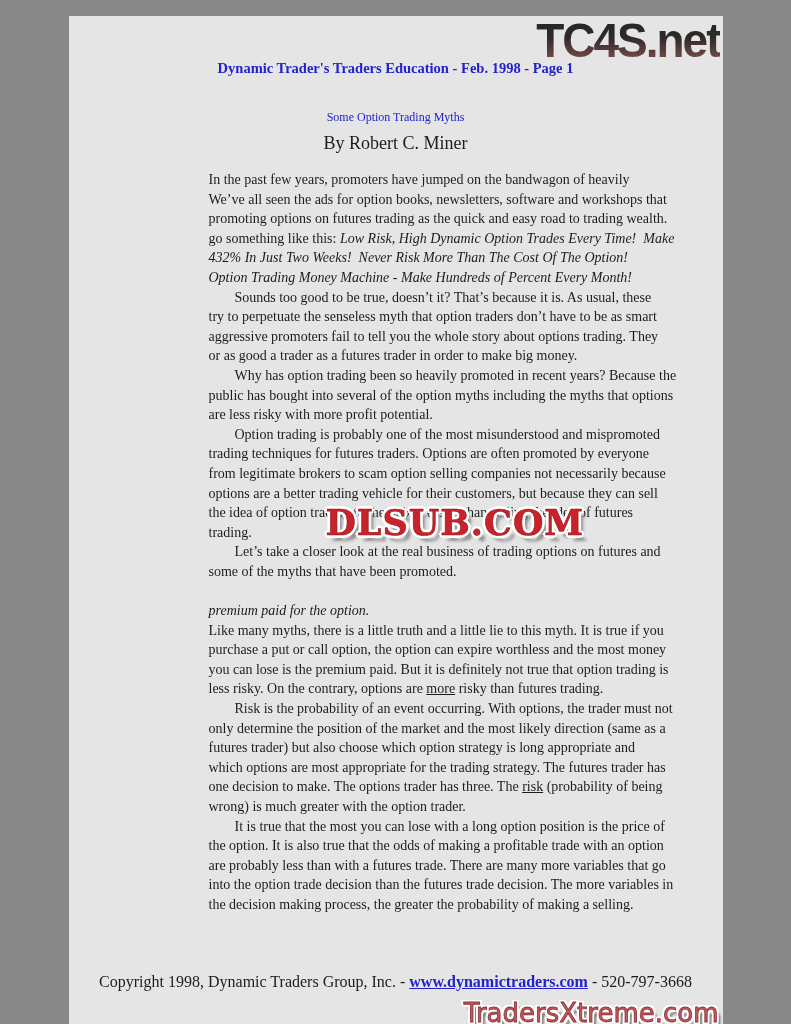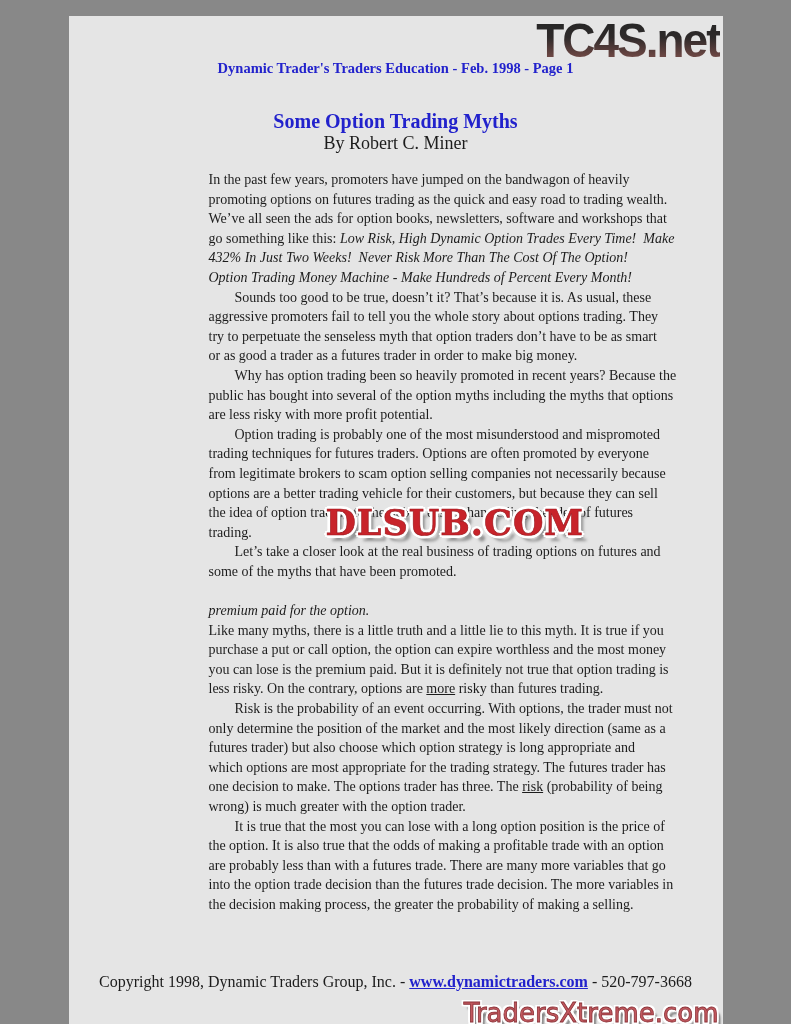--- a/index.html
+++ b/index.html
@@ -13,21 +13,21 @@
     overflow:hidden;margin:16px auto;
   }
   
   .header-line{
     position:absolute;top:44px;left:0;width:100%;text-align:center;
     font-size:14.5px;font-weight:bold;color:var(--blue);
   }
   .header-line .em{}
   .doc-title{
     position:absolute;top:94px;left:0;width:100%;text-align:center;
-    font-size:20px;font-weight:bold;color:var(--blue);
+    font-size:12px;font-weight:normal;color:var(--blue);
   }
   .byline{
     position:absolute;top:117px;left:0;width:100%;text-align:center;
     font-size:18px;color:var(--ink);
   }
   
   .doc-body{
     position:absolute;left:140px;top:154px;width:522px;
     font-size:14px;line-height:19.6px;color:var(--ink);
   }
@@ -88,30 +88,30 @@
 
   <div class="header-line"><span>Dynamic Trader's </span><span class="em">Traders Education</span><span> - Feb. 1998 - Page 1</span></div>
 
   <div class="doc-title">Some Option Trading Myths</div>
 
   <div class="byline">By Robert C. Miner</div>
 
   <div class="doc-body">
       <div class="para">
         <div class="line"><span>In the past few years, promoters have jumped on the bandwagon of heavily</span></div>
+        <div class="line"><span>We’ve all seen the ads for option books, newsletters, software and workshops that</span></div>
         <div class="line"><span>promoting options on futures trading as the quick and easy road to trading wealth.</span></div>
-        <div class="line"><span>We’ve all seen the ads for option books, newsletters, software and workshops that</span></div>
         <div class="line"><span>go something like this: </span><span class="i">Low Risk, High Dynamic Option Trades Every Time!  Make</span></div>
         <div class="line"><span class="i">432% In Just Two Weeks!  Never Risk More Than The Cost Of The Option!</span></div>
         <div class="line"><span class="i">Option Trading Money Machine - Make Hundreds of Percent Every Month!</span></div>
       </div>
       <div class="para">
         <div class="line indent"><span>Sounds too good to be true, doesn’t it? That’s because it is. As usual, these</span></div>
+        <div class="line"><span>try to perpetuate the senseless myth that option traders don’t have to be as smart</span></div>
         <div class="line"><span>aggressive promoters fail to tell you the whole story about options trading. They</span></div>
-        <div class="line"><span>try to perpetuate the senseless myth that option traders don’t have to be as smart</span></div>
         <div class="line"><span>or as good a trader as a futures trader in order to make big money.</span></div>
       </div>
       <div class="para">
         <div class="line indent"><span>Why has option trading been so heavily promoted in recent years? Because the</span></div>
         <div class="line"><span>public has bought into several of the option myths including the myths that options</span></div>
         <div class="line"><span>are less risky with more profit potential.</span></div>
       </div>
       <div class="para">
         <div class="line indent"><span>Option trading is probably one of the most misunderstood and mispromoted</span></div>
         <div class="line"><span>trading techniques for futures traders. Options are often promoted by everyone</span></div>

